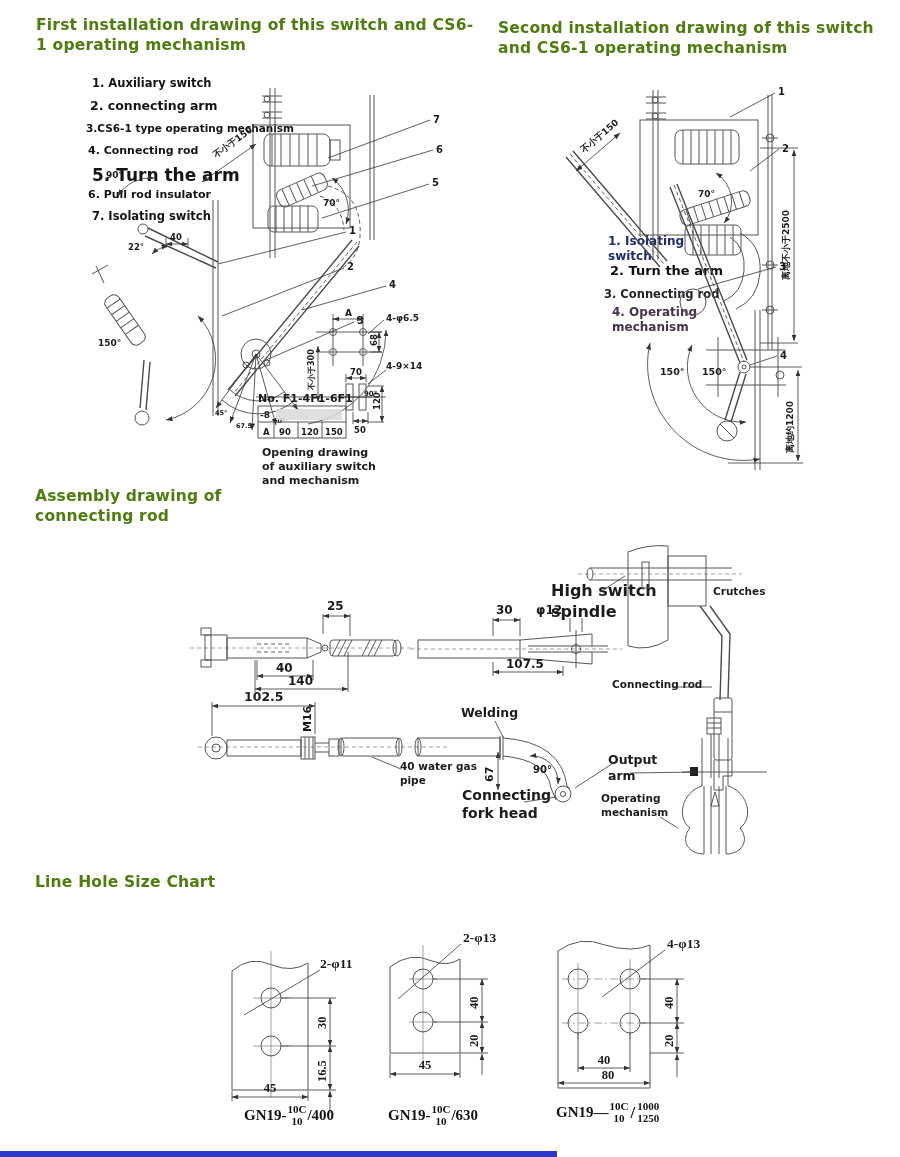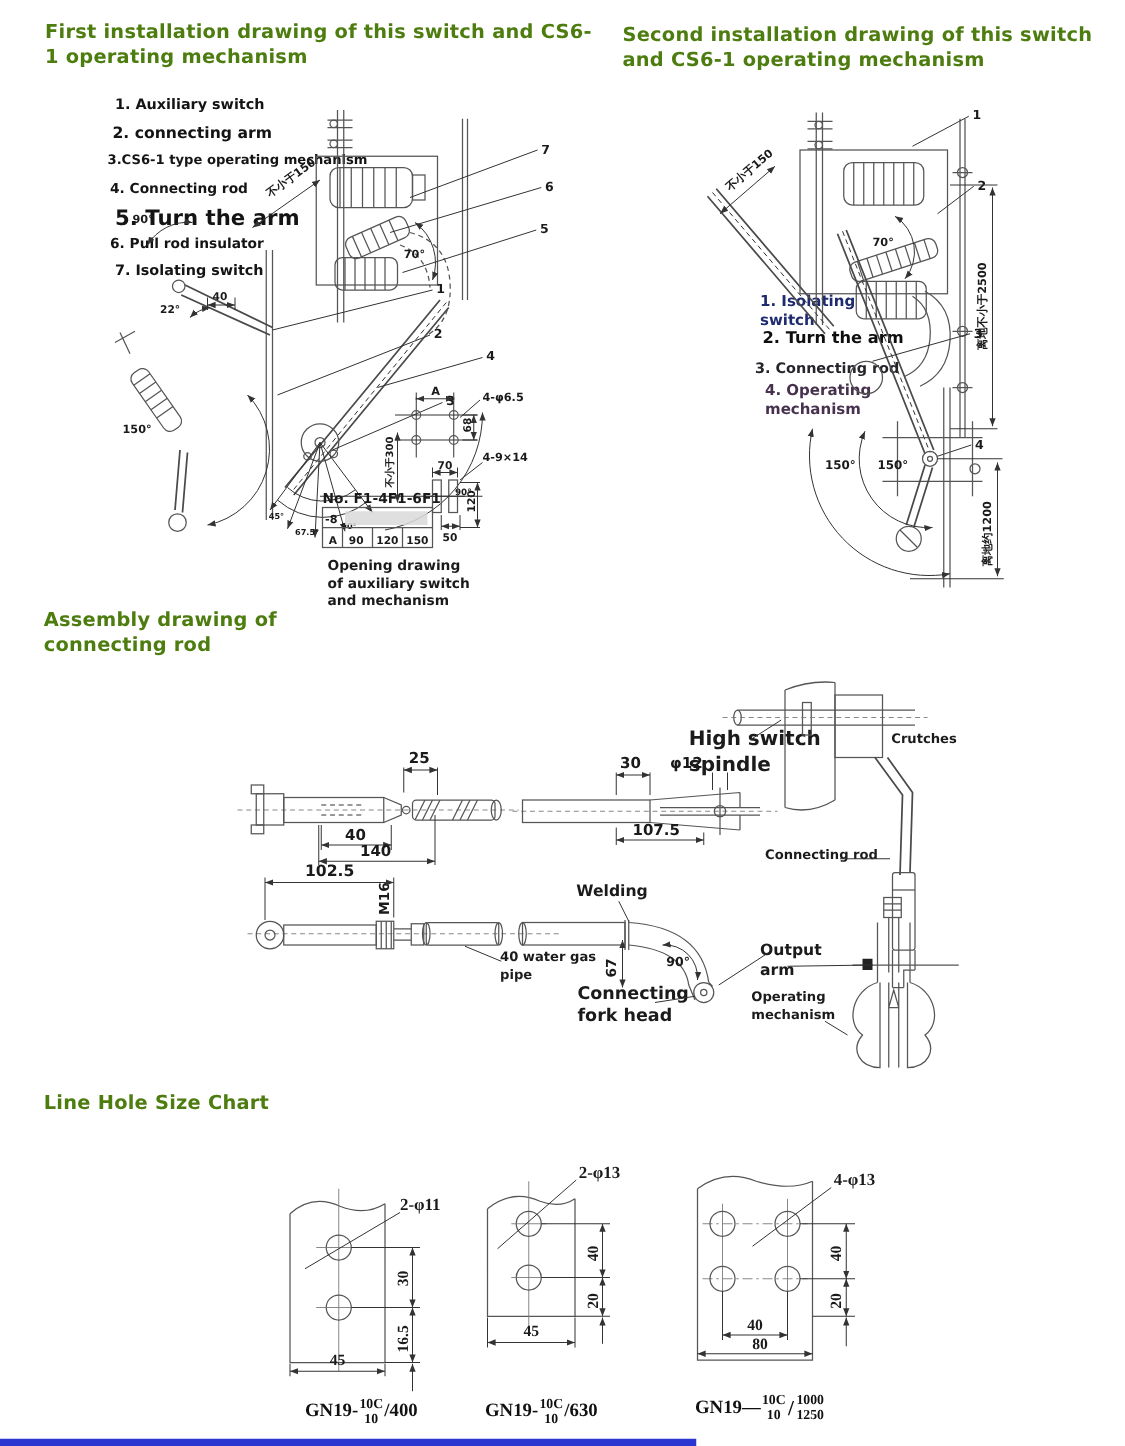--- a/index.html
+++ b/index.html
@@ -13,21 +13,21 @@
   svg text{font-family:"DejaVu Sans",sans-serif;font-weight:bold;fill:#1a1a1a;}
   svg text.sf{font-family:"Liberation Serif",serif;}
   .ln{stroke:#555;fill:none;stroke-width:1;}
   .ln2{stroke:#4a4a4a;fill:none;stroke-width:1.4;}
   .dm{stroke:#333;fill:none;stroke-width:.8;}
   .cl{stroke:#777;fill:none;stroke-width:.7;}
   .ds{stroke-dasharray:4 3;}
   .dd{stroke-dasharray:8 3 2 3;}
   .model{position:absolute;font-family:Liberation Serif, serif;font-weight:bold;font-size:15px;
          color:#111;display:flex;align-items:center;}
-  .frac{display:inline-flex;flex-direction:column;text-align:center;font-size:11px;line-height:1.05;margin:18px 1px;}
+  .frac{display:inline-flex;flex-direction:column;text-align:center;font-size:11px;line-height:1.05;margin:4px 1px;}
   .slash{font-size:17px;padding:0 1px;}
   .c1{color:#1e2b6e}.c2{color:#0e0e0e}.c3{color:#24242a}.c4{color:#46314e}
 </style>
 </head>
 <body>
 
 <div class="h1" style="left:36px;top:16px;width:438px">First installation drawing of this switch and CS6-1 operating mechanism</div>
 <div class="h1" style="left:498px;top:19px;width:414px">Second installation drawing of this switch and CS6-1 operating mechanism</div>
 
 <div class="lg" style="left:92px;top:76px;font-size:11.5px">1. Auxiliary switch</div>

